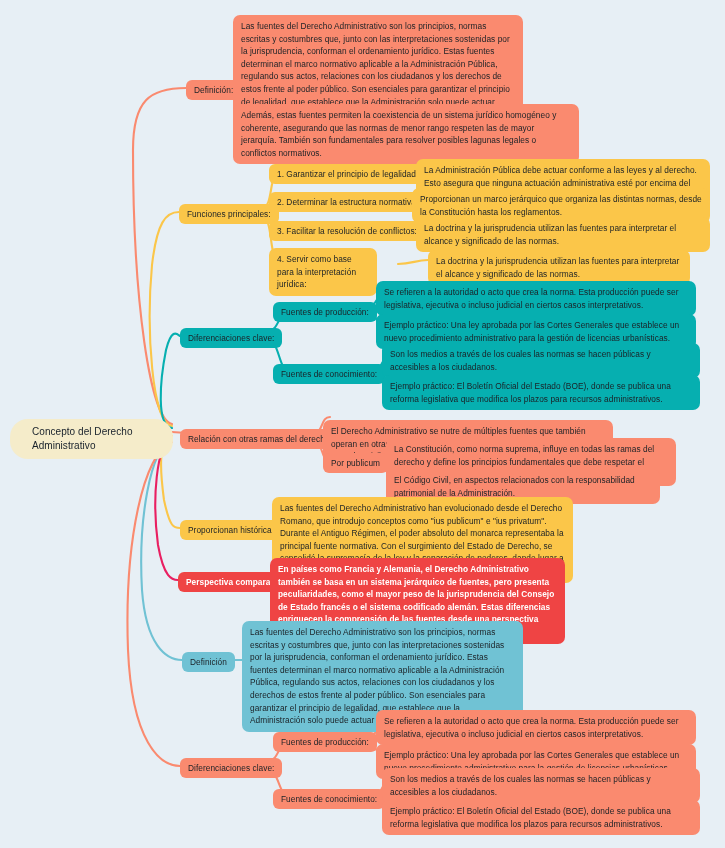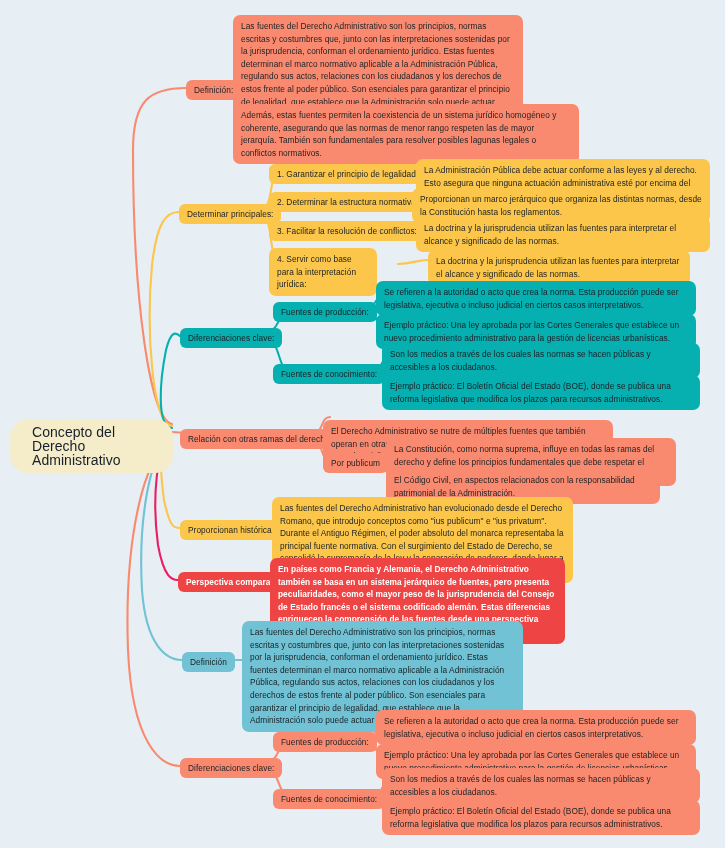--- a/index.html
+++ b/index.html
@@ -18,21 +18,21 @@
     border-radius:7px;
     padding:5px 8px;
     font-size:8.3px;
     line-height:12.6px;
     color:#1b2126;
     letter-spacing:0.05px;
   }
   .node.root{
     background:#f5ecca;
     border-radius:18px;
-    font-size:14px;
+    font-size:10px;
     line-height:14px;
     padding:6px 22px;
     color:#17202a;
   }
   .node.salmon{background:#fa8a6f;}
   .node.yellow{background:#fbc649;}
   .node.teal{background:#06afb0;}
   .node.crimson{background:#ef4444;color:#ffffff;font-weight:bold;}
   .node.blue{background:#70c2d4;}
   .node.label{
@@ -109,21 +109,21 @@
       <path d="M376,800 C384,800 382,812 390,812" stroke="#fa8a6f"></path>
     </g>
   </svg>
 
   <div class="node root" style="left:10px;top:419px;width:163px;">Concepto del Derecho Administrativo</div>
 
   <div class="node salmon label" style="left:186px;top:80px;">Definición:</div>
   <div class="node salmon leaf" style="left:233px;top:15px;width:290px;">Las fuentes del Derecho Administrativo son los principios, normas escritas y costumbres que, junto con las interpretaciones sostenidas por la jurisprudencia, conforman el ordenamiento jurídico. Estas fuentes determinan el marco normativo aplicable a la Administración Pública, regulando sus actos, relaciones con los ciudadanos y los derechos de estos frente al poder público. Son esenciales para garantizar el principio de legalidad, que establece que la Administración solo puede actuar dentro del marco normativo.</div>
   <div class="node salmon leaf" style="left:233px;top:104px;width:346px;">Además, estas fuentes permiten la coexistencia de un sistema jurídico homogéneo y coherente, asegurando que las normas de menor rango respeten las de mayor jerarquía. También son fundamentales para resolver posibles lagunas legales o conflictos normativos.</div>
 
-  <div class="node yellow label" style="left:179px;top:204px;">Determinar principales:</div>
+  <div class="node yellow label" style="left:179px;top:204px;">Funciones principales:</div>
 
   <div class="node yellow label" style="left:269px;top:164px;">1.  Garantizar el principio de legalidad:</div>
   <div class="node yellow leaf" style="left:416px;top:159px;width:294px;">La Administración Pública debe actuar conforme a las leyes y al derecho. Esto asegura que ninguna actuación administrativa esté por encima del marco normativo.</div>
 
   <div class="node yellow label" style="left:269px;top:192px;">2.  Determinar la estructura normativa:</div>
   <div class="node yellow leaf" style="left:412px;top:188px;width:298px;">Proporcionan un marco jerárquico que organiza las distintas normas, desde la Constitución hasta los reglamentos.</div>
 
   <div class="node yellow label" style="left:269px;top:221px;">3.  Facilitar la resolución de conflictos:</div>
   <div class="node yellow leaf" style="left:416px;top:217px;width:294px;">La doctrina y la jurisprudencia utilizan las fuentes para interpretar el alcance y significado de las normas.</div>
 

